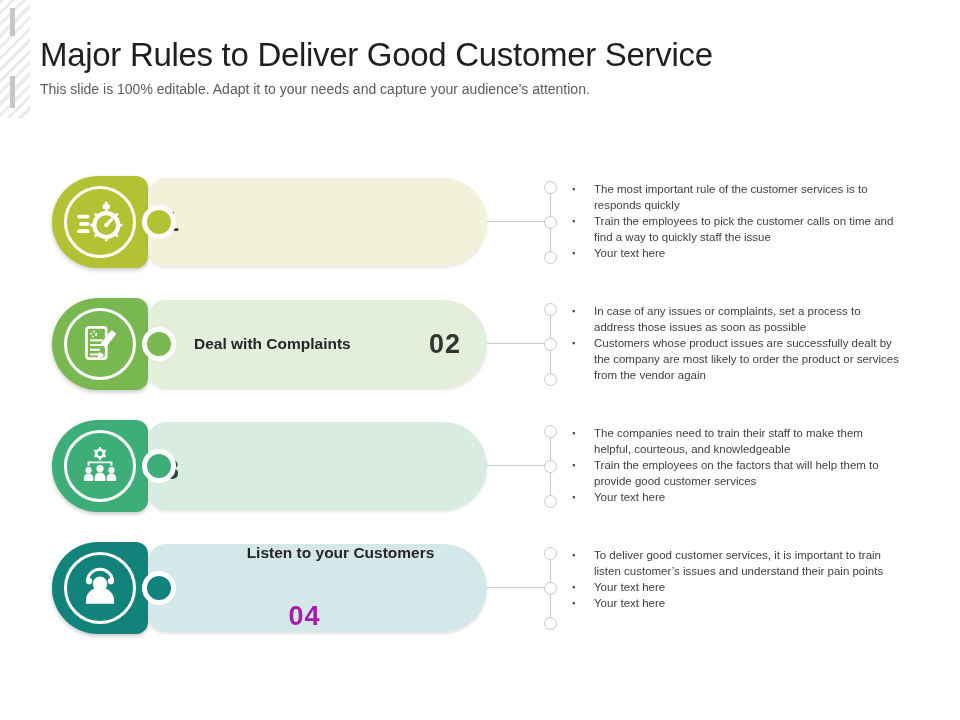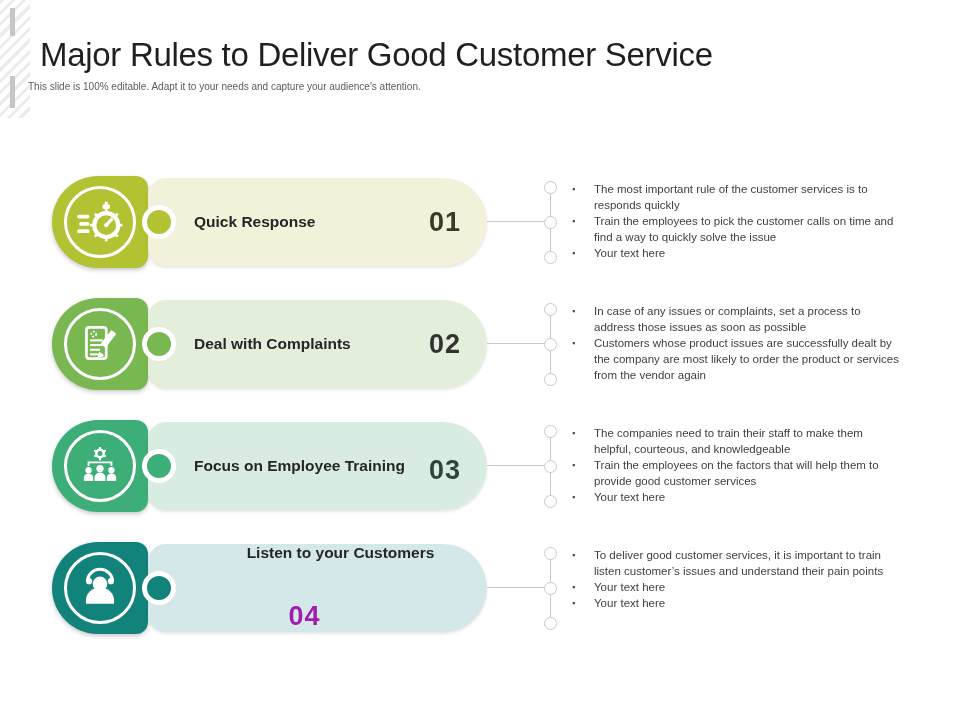--- a/index.html
+++ b/index.html
@@ -14,22 +14,22 @@
   }
   .hatch-bar{position:absolute;width:5px;background:#c6c6c6;}
   .hatch-bar.b1{left:10px;top:8px;height:28px;}
   .hatch-bar.b2{left:10px;top:76px;height:32px;}
 
   .title{
     position:absolute;left:40px;top:36px;width:800px;
     font-size:33px;letter-spacing:-0.3px;color:#1f1f1f;font-weight:500;
   }
   .subtitle{
-    position:absolute;left:28px;top:81px;width:700px;
-    font-size:10px;color:#5c5c5c;
+    position:absolute;left:40px;top:81px;width:700px;
+    font-size:14px;color:#5c5c5c;
   }
 
   .row{position:absolute;left:52px;width:880px;height:92px;}
   .badge{
     position:absolute;left:0;top:0;width:96px;height:92px;
     border-radius:46px 12px 12px 46px;
     box-shadow:0 2px 4px rgba(0,0,0,0.22);
     display:flex;align-items:center;
   }
   .icon-ring{
@@ -118,36 +118,35 @@
               <line x1="41" y1="38" x2="38.8" y2="35.8"></line>
             </g>
             <line x1="30" y1="27" x2="36" y2="20.5" stroke-width="3"></line>
           </g>
           <circle cx="30" cy="27" r="2" fill="#ffffff"></circle>
         </svg>
       </div>
     </div>
     <div class="knob"></div>
     <div class="pill">
-      <span class="label">Quick Response</span>
       <span class="number">01</span>
     </div>
     <div class="h-line"></div>
     <div class="v-line"></div>
     <div class="dot t"></div>
     <div class="dot m"></div>
     <div class="dot b"></div>
     <ul class="bullets">
       <li>
           <span class="bmark">▪</span>
           <span>The most important rule of the customer services is to responds quickly</span>
         </li>
       <li>
           <span class="bmark">▪</span>
-          <span>Train the employees to pick the customer calls on time and find a way to quickly solve the issue</span>
+          <span>Train the employees to pick the customer calls on time and find a way to quickly staff the issue</span>
         </li>
       <li>
           <span class="bmark">▪</span>
           <span>Your text here</span>
         </li>
     </ul>
   </div>
 
   <div class="row r2">
     <div class="badge">
@@ -214,21 +213,20 @@
             <circle cx="35" cy="28" r="3"></circle>
             <path d="M30.5 38.5 v-3.2 a4.5 4 0 0 1 9 0 v3.2 z"></path>
             <circle cx="24" cy="26.5" r="3.5"></circle>
             <path d="M18.8 38.5 v-3.6 a5.2 4.6 0 0 1 10.4 0 v3.6 z"></path>
           </g>
         </svg>
       </div>
     </div>
     <div class="knob"></div>
     <div class="pill">
-      <span class="label">Focus on Employee Training</span>
       <span class="number">03</span>
     </div>
     <div class="h-line"></div>
     <div class="v-line"></div>
     <div class="dot t"></div>
     <div class="dot m"></div>
     <div class="dot b"></div>
     <ul class="bullets">
       <li>
           <span class="bmark">▪</span>

